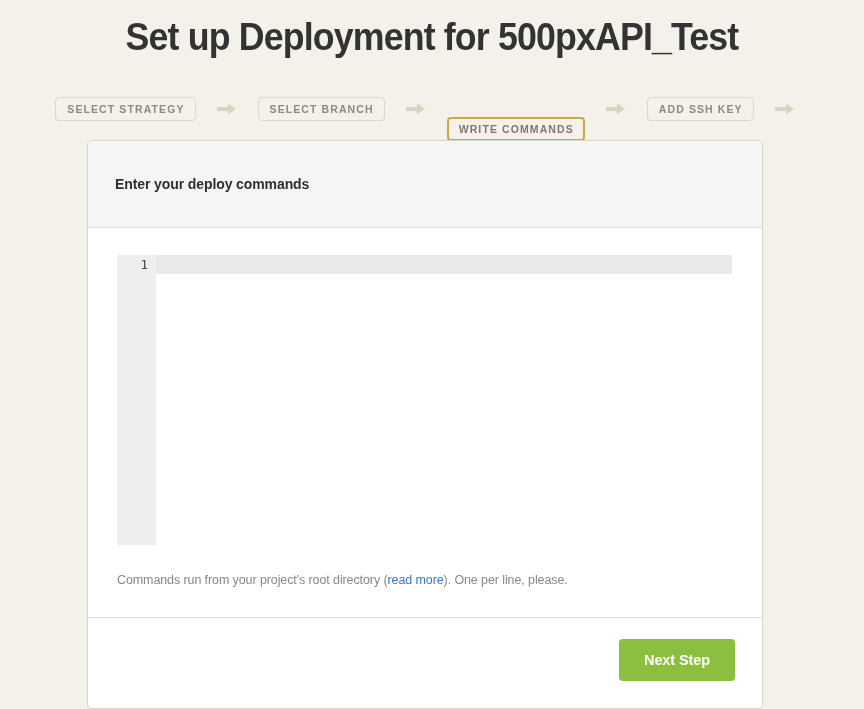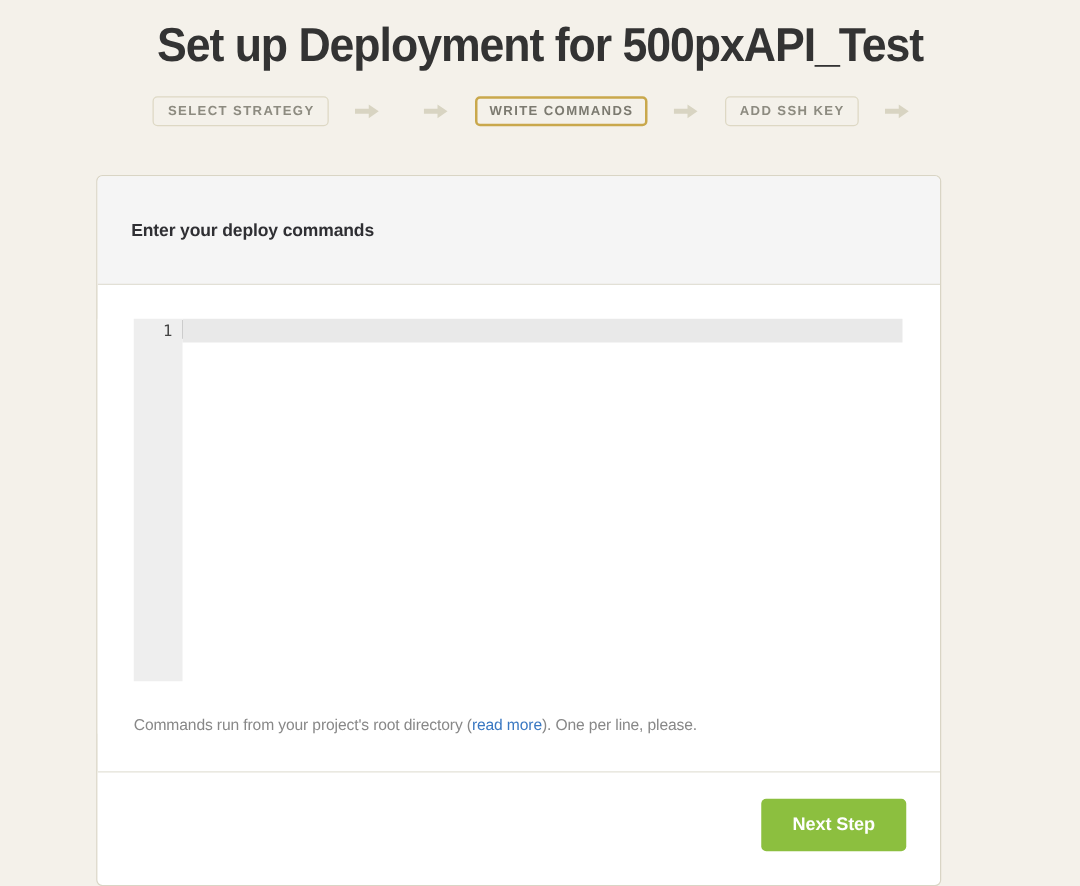--- a/index.html
+++ b/index.html
@@ -47,34 +47,35 @@
     letter-spacing: 1.1px;
     padding: 5px 10px 5px 11px;
     line-height: 12px;
     white-space: nowrap;
     text-transform: uppercase;
   }
   .step.active {
     border: 2px solid #c9a84c;
     color: #7c7a70;
     padding: 4px 9px 4px 10px;
+    margin-top: 40px;
   }
   .step-arrow {
     width: 48px;
     display: flex;
     align-items: center;
     justify-content: center;
     color: #d8d4c2;
   }
   .step-arrow svg { display: block; }
 
   
   .card {
     position: absolute;
-    left: 77px;
+    left: 87px;
     top: 140px;
     width: 676px;
     background: #ffffff;
     border: 1px solid #d9d5c5;
     border-radius: 5px;
     box-sizing: border-box;
     overflow: hidden;
     min-height: 569px;
   }
   .card-header {
@@ -198,20 +199,21 @@
 
 <h1 class="page-title">Set up Deployment for 500pxAPI_Test</h1>
 
 <div class="steps">
   <div class="step">Select Strategy</div>
   <div class="step-arrow">
     <svg width="20" height="12" viewBox="0 0 20 12" aria-hidden="true">
       <path d="M0 4 H11 V0.5 L19 6 L11 11.5 V8 H0 Z" fill="currentColor"></path>
     </svg>
   </div>
+  <div class="step">Select Branch</div>
   <div class="step-arrow">
     <svg width="20" height="12" viewBox="0 0 20 12" aria-hidden="true">
       <path d="M0 4 H11 V0.5 L19 6 L11 11.5 V8 H0 Z" fill="currentColor"></path>
     </svg>
   </div>
   <div class="step active">Write Commands</div>
   <div class="step-arrow">
     <svg width="20" height="12" viewBox="0 0 20 12" aria-hidden="true">
       <path d="M0 4 H11 V0.5 L19 6 L11 11.5 V8 H0 Z" fill="currentColor"></path>
     </svg>

